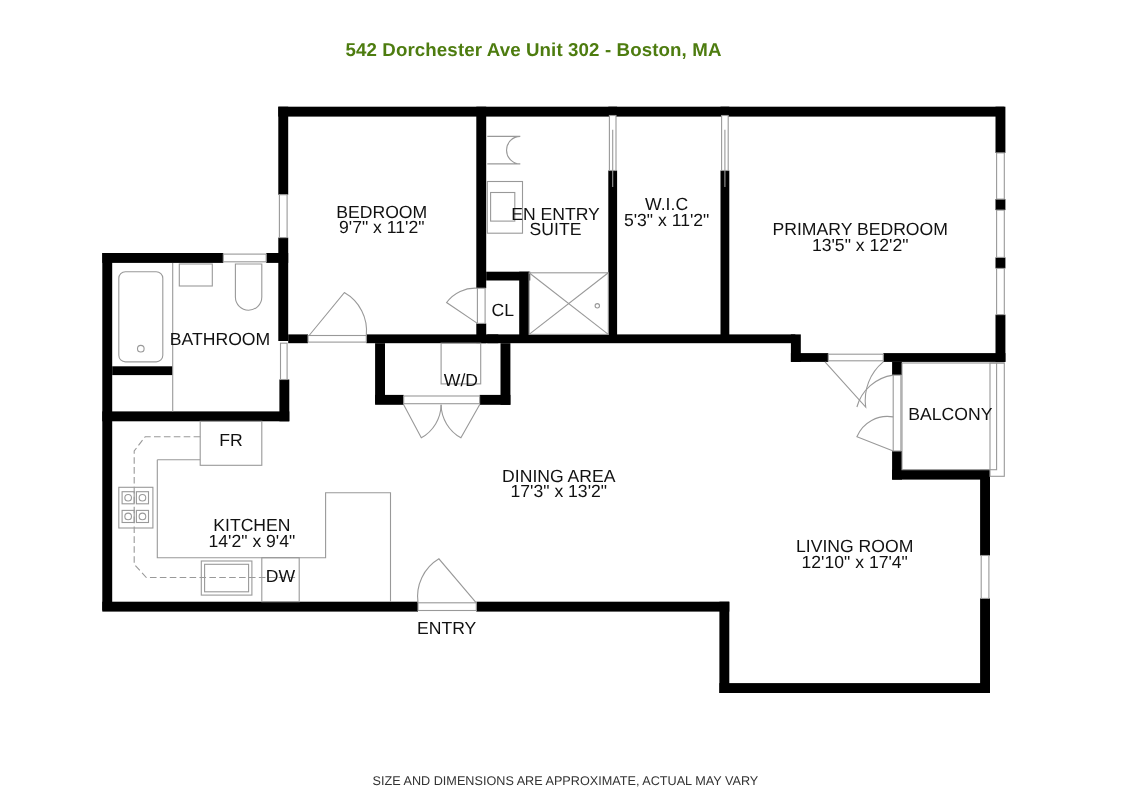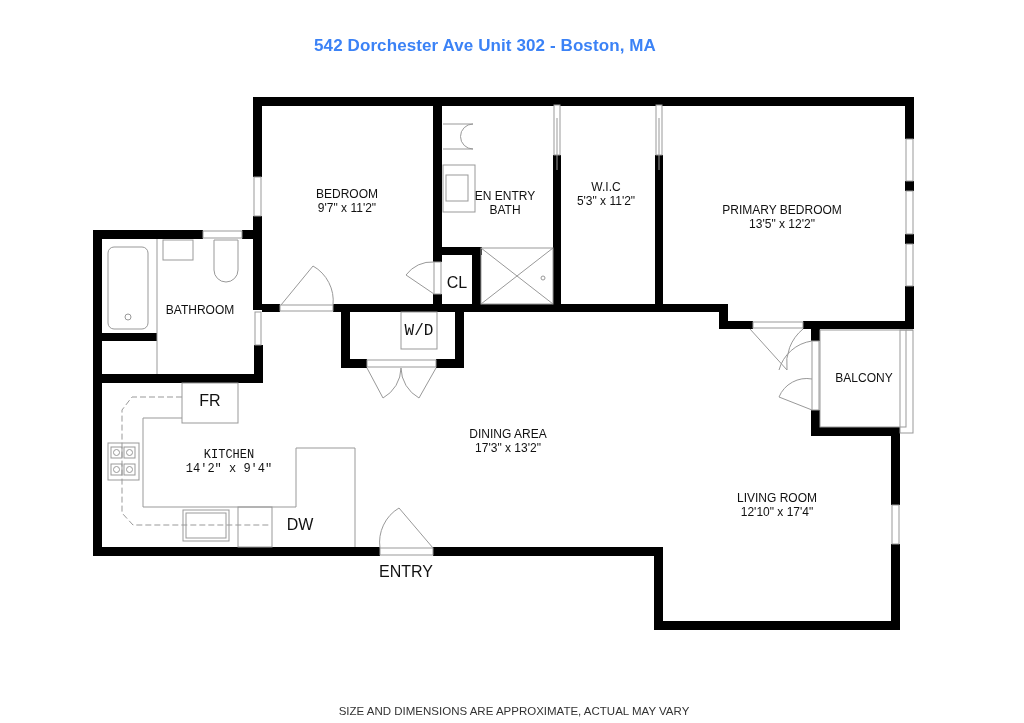--- a/index.html
+++ b/index.html
@@ -1,22 +1,22 @@
 <!DOCTYPE html>
 <html><head>
 <meta charset="utf-8">
 <style>
   html, body { margin: 0; padding: 0; background: #ffffff; }
   body { width: 1024px; height: 723px; position: relative; overflow: hidden; font-family: "Liberation Sans", sans-serif; }
-  .title { position: absolute; left: 0; top: 36px; width: 1024px; text-align: center; font-size: 17px; font-weight: bold; color: #3b82f6; letter-spacing: 0.1px; }
+  .title { position: absolute; left: 0; top: 36px; width: 1024px; text-align: center; font-size: 17px; font-weight: bold; color: #4d7c0f; letter-spacing: 0.1px; }
   .title span { position: relative; left: -27px; }
   .disclaimer { position: absolute; left: 0; top: 705px; width: 956px; text-align: center; font-size: 11.5px; color: #333; }
   .disclaimer span { position: relative; left: 36px; }
   svg.plan { position: absolute; left: 0; top: 0; }
-  .lbl { position: absolute; text-align: center; color: #111; font-size: 12px; line-height: 14px; white-space: nowrap; transform: translateX(-50%); }
+  .lbl { position: absolute; text-align: center; color: #111; font-size: 16px; line-height: 14px; white-space: nowrap; transform: translateX(-50%); }
   .lbl .name { display: block; }
   .lbl .dims { display: block; }
   .small { font-size: 16px; }
 </style>
 </head>
 <body>
 
 <div class="title"><span>542 Dorchester Ave Unit 302 - Boston, MA</span></div>
 
 <svg class="plan" width="1024" height="723" viewBox="0 0 1024 723">
@@ -165,48 +165,48 @@
     <rect x="238" y="507" width="34" height="40"></rect>
   </g>
 </svg>
 
 <div class="lbl" style="left:347px; top:187px;">
   <span class="name">BEDROOM</span>
   <span class="dims">9'7" x 11'2"</span>
 </div>
 <div class="lbl" style="left:505px; top:189px;">
   <span class="name">EN ENTRY</span>
-  <span class="name">BATH</span>
+  <span class="name">SUITE</span>
 </div>
 <div class="lbl" style="left:606px; top:180px;">
   <span class="name">W.I.C</span>
   <span class="dims">5'3" x 11'2"</span>
 </div>
 <div class="lbl" style="left:782px; top:203px;">
   <span class="name">PRIMARY BEDROOM</span>
   <span class="dims">13'5" x 12'2"</span>
 </div>
 <div class="lbl" style="left:200px; top:303px;">
   <span class="name">BATHROOM</span>
 </div>
 <div class="lbl" style="left:508px; top:427px;">
   <span class="name">DINING AREA</span>
   <span class="dims">17'3" x 13'2"</span>
 </div>
-<div class="lbl" style="left:229px; top:448px;font-family:Liberation Mono, monospace;">
+<div class="lbl" style="left:229px; top:472px;">
   <span class="name">KITCHEN</span>
   <span class="dims">14'2" x 9'4"</span>
 </div>
 <div class="lbl" style="left:777px; top:491px;">
   <span class="name">LIVING ROOM</span>
   <span class="dims">12'10" x 17'4"</span>
 </div>
 <div class="lbl" style="left:864px; top:371px;">
   <span class="name">BALCONY</span>
 </div>
 
 <div class="lbl small" style="left:457px; top:276px;">CL</div>
-<div class="lbl small" style="left:419px; top:324px;font-family:Liberation Mono, monospace;">W/D</div>
+<div class="lbl small" style="left:419px; top:340px;">W/D</div>
 <div class="lbl small" style="left:210px; top:394px;">FR</div>
-<div class="lbl small" style="left:255px; top:518px;margin-left:45px;">DW</div>
+<div class="lbl small" style="left:255px; top:518px;">DW</div>
 <div class="lbl small" style="left:406px; top:565px;text-align:right;">ENTRY</div>
 
 <div class="disclaimer"><span>SIZE AND DIMENSIONS ARE APPROXIMATE, ACTUAL MAY VARY</span></div>
 
 </body></html>

